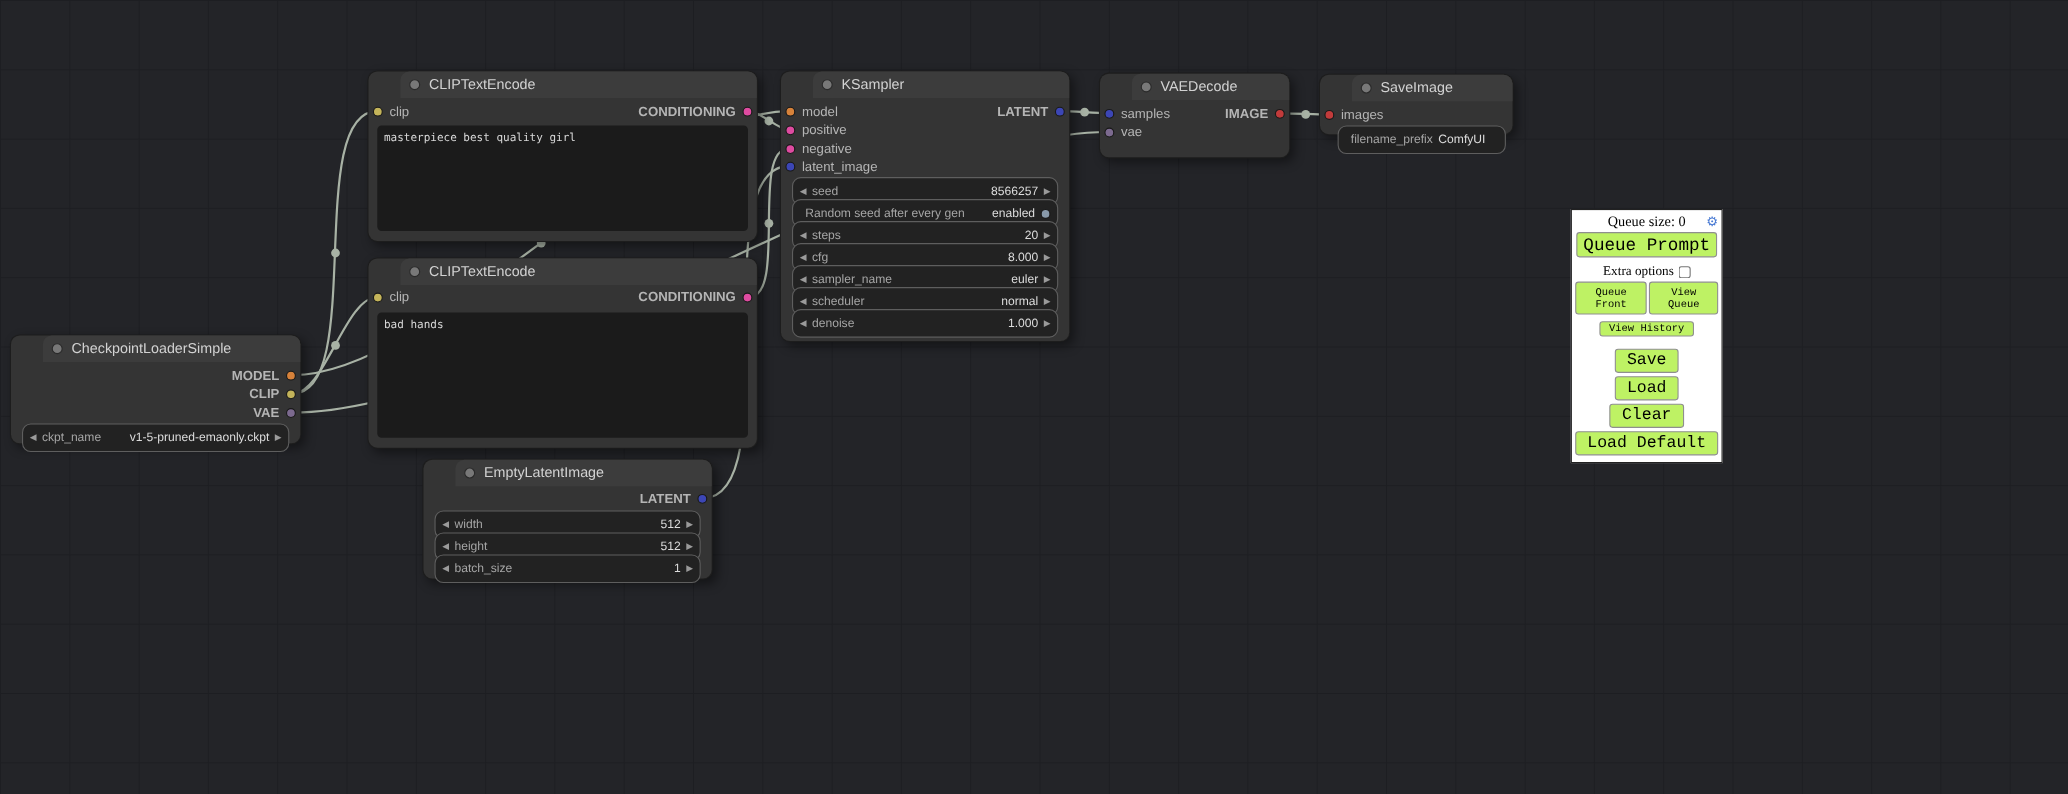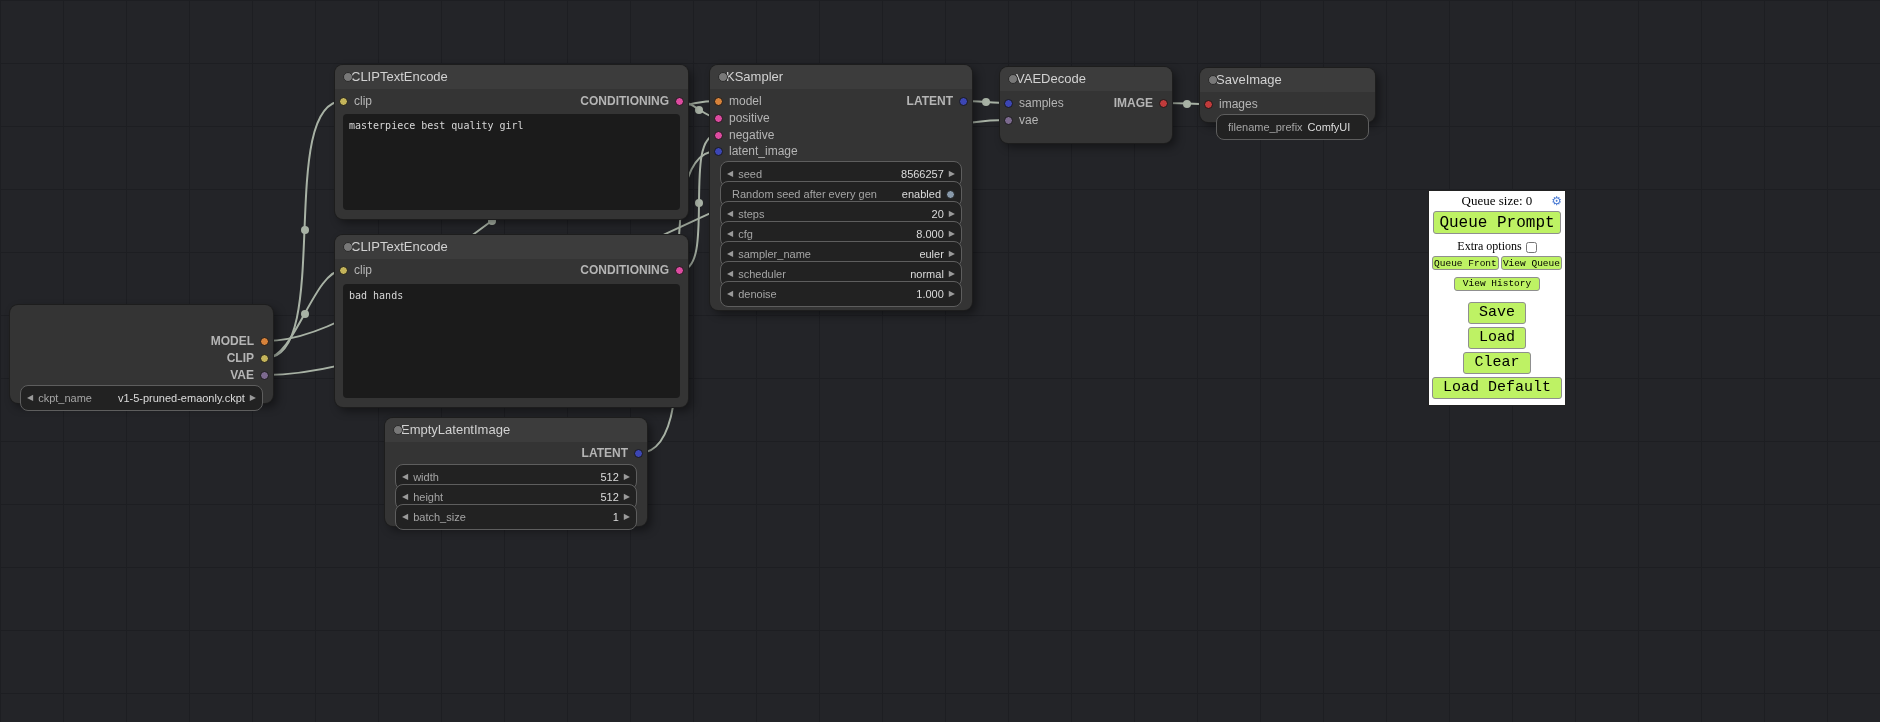--- a/index.html
+++ b/index.html
@@ -18,22 +18,22 @@
   .node {
     position:absolute; z-index:2;
     background:#343434;
     border-radius:8px;
     box-shadow:0 0 0 1px #1d1d1d, 4px 4px 10px rgba(0,0,0,.45);
   }
   .node-title {
     position:relative; height:24px; line-height:24px;
     background:#3c3c3c;
     border-radius:8px 8px 0 0;
-    padding-left:16px;
-    font-size:13px; color:#d2d2d2; white-space:nowrap;
+    padding-left:26px;
+    font-size:13px; color:#d2d2d2; white-space:nowrap;margin-left:29px;
   }
   .title-dot {
     position:absolute; left:8px; top:7px; width:10px; height:10px;
     border-radius:50%; background:#787878; border:1px solid #2a2a2a;
   }
   .slot-row {
     position:absolute; left:0; right:0; height:16px;
     display:flex; align-items:center;
     font-size:12px; color:#b5b5b5;
   }
@@ -87,21 +87,21 @@
     font-family:Liberation Mono, monospace;
     background:#bef264; border:1px solid #8f8f8f; border-radius:3px;
     color:#000; cursor:pointer;
   }
   .queue-size-row { position:relative; font-size:13px; height:16px; line-height:16px; }
   .gear { position:absolute; right:1px; top:1px; font-size:12px; color:#4a7bd4; line-height:14px; cursor:pointer; }
   .btn-queue-prompt { display:block; width:128px; margin:2px auto 4px; height:23px; font-size:16px; }
   .extra-row { font-size:12px; height:16px; line-height:16px; margin-bottom:2px; }
   .extra-row input { vertical-align:middle; width:11px; height:11px; margin-left:4px; }
   .small-btn-row { display:flex; gap:2px; padding:0 1px; margin-bottom:2px; }
-  .small-btn-row button { flex:1 1 auto; font-size:9.5px; height:14px; padding:0 0; }
+  .small-btn-row button { flex:1 1 auto; font-size:9.5px; height:30px; padding:0 16px; }
   .btn-view-history { font-size:9.5px; height:14px; padding:0 8px; margin-bottom:8px; }
   .stack-btn { display:block; margin:3px auto 0; font-size:15px; height:22px; padding:0 10px; }
 </style>
 </head>
 <body>
 
 <div id="canvas">
 
   <svg id="wires" width="1880" height="722">
     <g fill="none" stroke-width="2" stroke-linecap="round">
@@ -120,20 +120,24 @@
       <circle cx="305" cy="230" r="4" fill="#a8b2a5"></circle>
       <circle cx="305" cy="314" r="4" fill="#a8b2a5"></circle>
       <circle cx="699" cy="110" r="4" fill="#a8b2a5"></circle>
       <circle cx="699" cy="203" r="4" fill="#a8b2a5"></circle>
       <circle cx="986" cy="102" r="4" fill="#a8b2a5"></circle>
       <circle cx="1187" cy="104" r="4" fill="#a8b2a5"></circle>
     </g>
   </svg>
 
   <div class="node" id="node-checkpoint">
+    <div class="node-title">
+      <span class="title-dot"></span>
+      <span>CheckpointLoaderSimple</span>
+    </div>
     <div class="slot-row out-only" style="top:28px">
       <span class="out-group">
           <span>MODEL</span>
           <span class="dot" style="background: rgb(215, 130, 58);"></span>
         </span>
     </div>
     <div class="slot-row out-only" style="top:45px">
       <span class="out-group">
           <span>CLIP</span>
           <span class="dot" style="background: rgb(196, 180, 90);"></span>

